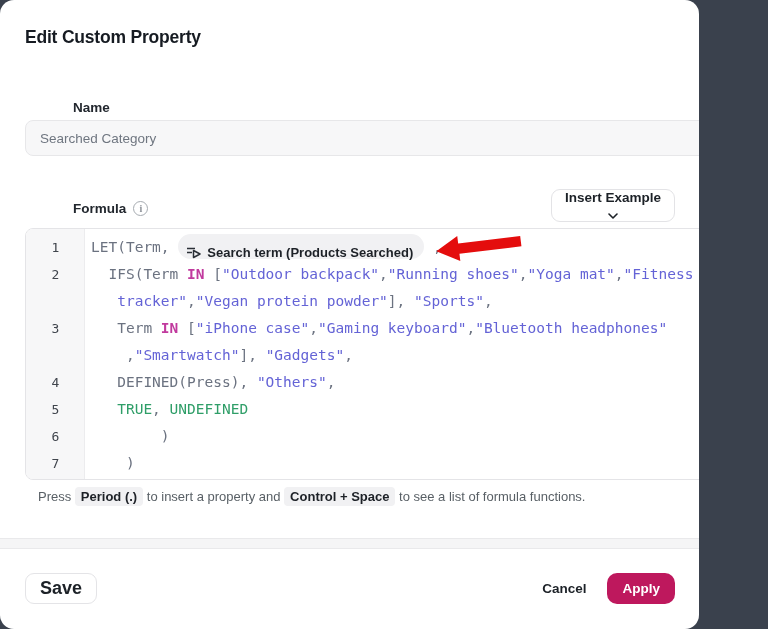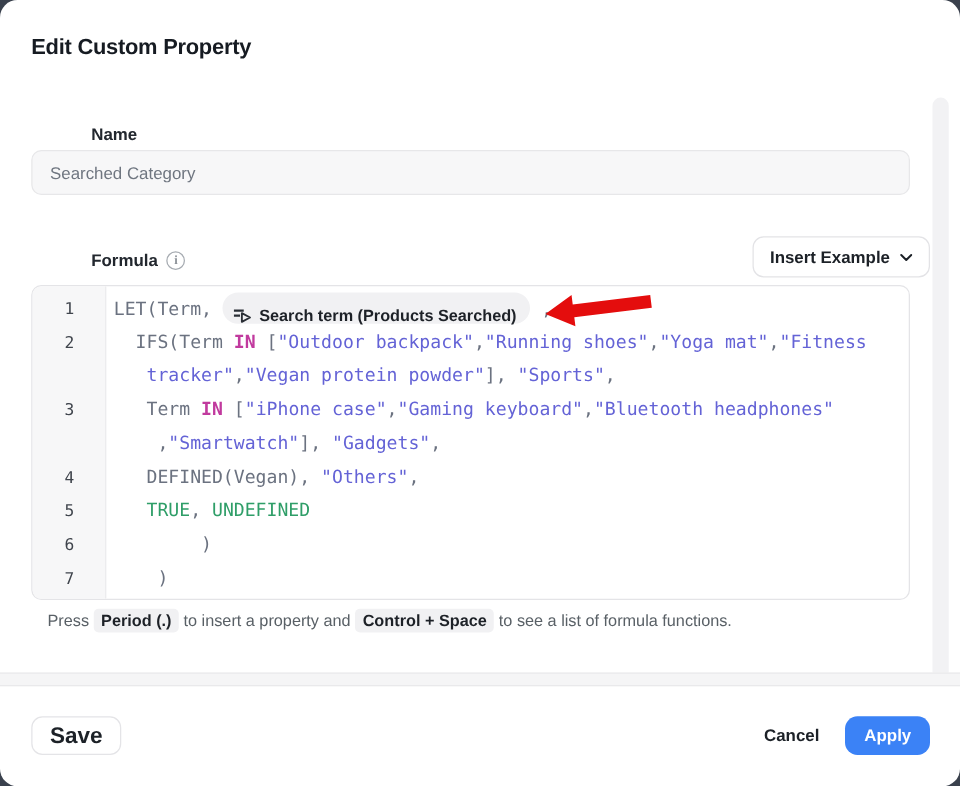--- a/index.html
+++ b/index.html
@@ -4,21 +4,21 @@
 <style>
   * { box-sizing: border-box; margin: 0; padding: 0; }
   html,body { width: 768px; height: 629px; }
   body {
     background: #3a414d;
     font-family: "Liberation Sans", sans-serif;
     overflow: hidden;
   }
   .modal {
     position: relative;
-    width: 768px; height: 629px;
+    width: 699px; height: 629px;
     background: #ffffff;
     border-radius: 14px;
     overflow: hidden;
   }
   .modal-title {
     position: absolute; left: 25px; top: 27px;
     font-size: 17.5px; font-weight: 700; color: #161b22;
     letter-spacing: -0.2px;
   }
   .field-label {
@@ -52,20 +52,21 @@
   .insert-example-btn {
     position: absolute; right: 24px; top: 189px;
     height: 33px; padding: 0 13px;
     background: #ffffff;
     border: 1px solid #e3e3e6;
     border-radius: 9px;
     display: inline-flex; align-items: center; gap: 8px;
     font-size: 13.5px; font-weight: 600; color: #1c2127;
     cursor: pointer;
     font-family: "Liberation Sans", sans-serif;
+    flex-direction: column;
   }
   .editor {
     position: absolute; left: 25px; top: 228px;
     width: 703px; height: 252px;
     border: 1px solid #e4e4e7;
     border-radius: 8px;
     background: #ffffff;
     overflow: hidden;
   }
   .gutter-bg {
@@ -150,21 +151,21 @@
     display: flex; align-items: center; gap: 21px;
   }
   .cancel-btn {
     background: none; border: none;
     font-size: 13.5px; font-weight: 600; color: #1c2127;
     cursor: pointer;
     font-family: "Liberation Sans", sans-serif;
   }
   .apply-btn {
     height: 31px; padding: 0 15px;
-    background: #3b82f6;
+    background: #be185d;
     border: none; border-radius: 10px;
     font-size: 13.5px; font-weight: 600; color: #ffffff;
     cursor: pointer;
     font-family: "Liberation Sans", sans-serif;
   }
 </style>
 </head>
 <body>
 
 <div class="modal">
@@ -211,21 +212,21 @@
         <div class="ed-row">
           <div class="ln">3</div>
           <div class="code"><span class="seg-p">   Term </span><span class="seg-k">IN</span><span class="seg-p"> [</span><span class="seg-s">"iPhone case"</span><span class="seg-p">,</span><span class="seg-s">"Gaming keyboard"</span><span class="seg-p">,</span><span class="seg-s">"Bluetooth headphones"</span></div>
         </div>
         <div class="ed-row">
           <div class="ln"></div>
           <div class="code"><span class="seg-p">    ,</span><span class="seg-s">"Smartwatch"</span><span class="seg-p">], </span><span class="seg-s">"Gadgets"</span><span class="seg-p">,</span></div>
         </div>
         <div class="ed-row">
           <div class="ln">4</div>
-          <div class="code"><span class="seg-p">   DEFINED(Vegan), </span><span class="seg-s">"Others"</span><span class="seg-p">,</span></div>
+          <div class="code"><span class="seg-p">   DEFINED(Press), </span><span class="seg-s">"Others"</span><span class="seg-p">,</span></div>
         </div>
         <div class="ed-row">
           <div class="ln">5</div>
           <div class="code"><span class="seg-g">   TRUE</span><span class="seg-p">, </span><span class="seg-g">UNDEFINED</span></div>
         </div>
         <div class="ed-row">
           <div class="ln">6</div>
           <div class="code"><span class="seg-p">        )</span></div>
         </div>
         <div class="ed-row">

